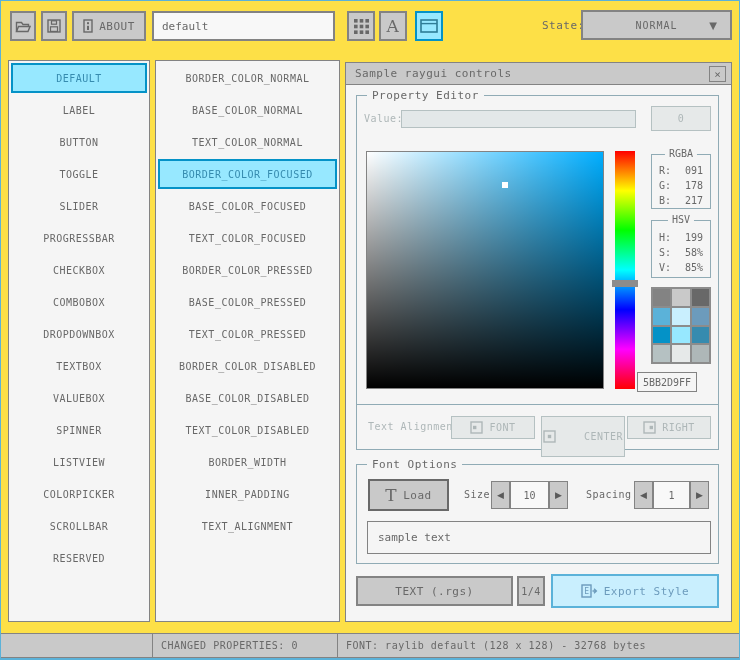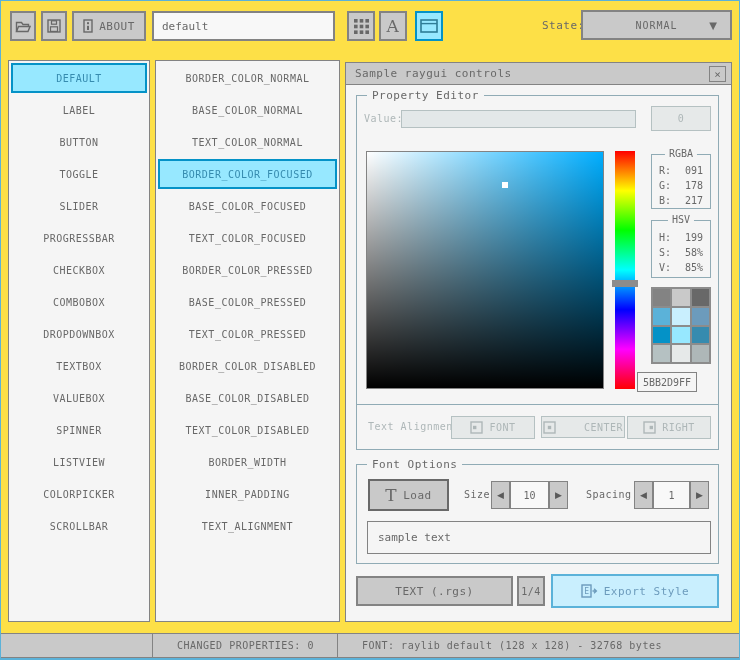--- a/index.html
+++ b/index.html
@@ -80,21 +80,21 @@
 
   .disinput { position:absolute; background:#E3E8E9; border:1px solid #B5C1C2; }
 
   
   .dropdown { position:absolute; left:581px; top:10px; width:151px; height:30px; background:#C9C9C9; border:2px solid #838383;
     display:flex; align-items:center; justify-content:center; font-size:10px; letter-spacing:1px; color:#686868; cursor:pointer; }
   .dropdown .caret { position:absolute; right:12px; top:8px; font-size:10px; color:#686868; font-family:"DejaVu Sans", sans-serif; }
 
   
   .statuscell { position:absolute; top:633px; height:25px; background:#C9C9C9; border:1px solid #838383;
-    font-size:10px; color:#686868; display:flex; align-items:center; padding-left:24px; letter-spacing:0.5px; }
+    font-size:10px; color:#686868; display:flex; align-items:center; padding-left:8px; letter-spacing:0.5px; }
 
   .serif { font-family:"DejaVu Serif", serif; }
   svg { display:block; }
 </style>
 </head>
 <body>
 
 <div class="app">
 
   <div class="btn" style="left:10px;top:11px;width:26px;height:30px;">
@@ -173,20 +173,21 @@
       <div class="list-item">PROGRESSBAR</div>
       <div class="list-item">CHECKBOX</div>
       <div class="list-item">COMBOBOX</div>
       <div class="list-item">DROPDOWNBOX</div>
       <div class="list-item">TEXTBOX</div>
       <div class="list-item">VALUEBOX</div>
       <div class="list-item">SPINNER</div>
       <div class="list-item">LISTVIEW</div>
       <div class="list-item">COLORPICKER</div>
       <div class="list-item">SCROLLBAR</div>
+      <div class="list-item">RESERVED</div>
     </div>
 
   <div class="panel list-panel" style="left:155px;top:60px;width:185px;height:562px;">
       <div class="list-item">BORDER_COLOR_NORMAL</div>
       <div class="list-item">BASE_COLOR_NORMAL</div>
       <div class="list-item">TEXT_COLOR_NORMAL</div>
       <div class="list-item selected">BORDER_COLOR_FOCUSED</div>
       <div class="list-item">BASE_COLOR_FOCUSED</div>
       <div class="list-item">TEXT_COLOR_FOCUSED</div>
       <div class="list-item">BORDER_COLOR_PRESSED</div>
@@ -281,21 +282,21 @@
 
     <div class="btn disabled" style="left:105px;top:353px;width:84px;height:23px;font-size:10px;">
       <span>
         <svg width="13" height="13" viewBox="0 0 13 13">
           <rect x="1" y="1" width="11" height="11" fill="none" stroke="#AEB7B8" stroke-width="1.4"></rect>
           <rect x="3" y="4.8" width="3.4" height="3.4" fill="#AEB7B8"></rect>
         </svg>
       </span>
       <span>FONT</span>
     </div>
-    <div class="btn disabled" style="left:195px;top:353px;width:84px;height:22px;font-size:10px;gap:28px;">
+    <div class="btn disabled" style="left:195px;top:353px;width:84px;height:41px;font-size:10px;gap:28px;">
       <span>
         <svg width="13" height="13" viewBox="0 0 13 13">
           <rect x="1" y="1" width="11" height="11" fill="none" stroke="#AEB7B8" stroke-width="1.4"></rect>
           <rect x="4.8" y="4.8" width="3.4" height="3.4" fill="#AEB7B8"></rect>
         </svg>
       </span>
       <span>CENTER</span>
     </div>
     <div class="btn disabled" style="left:281px;top:353px;width:84px;height:23px;font-size:10px;">
       <span>

